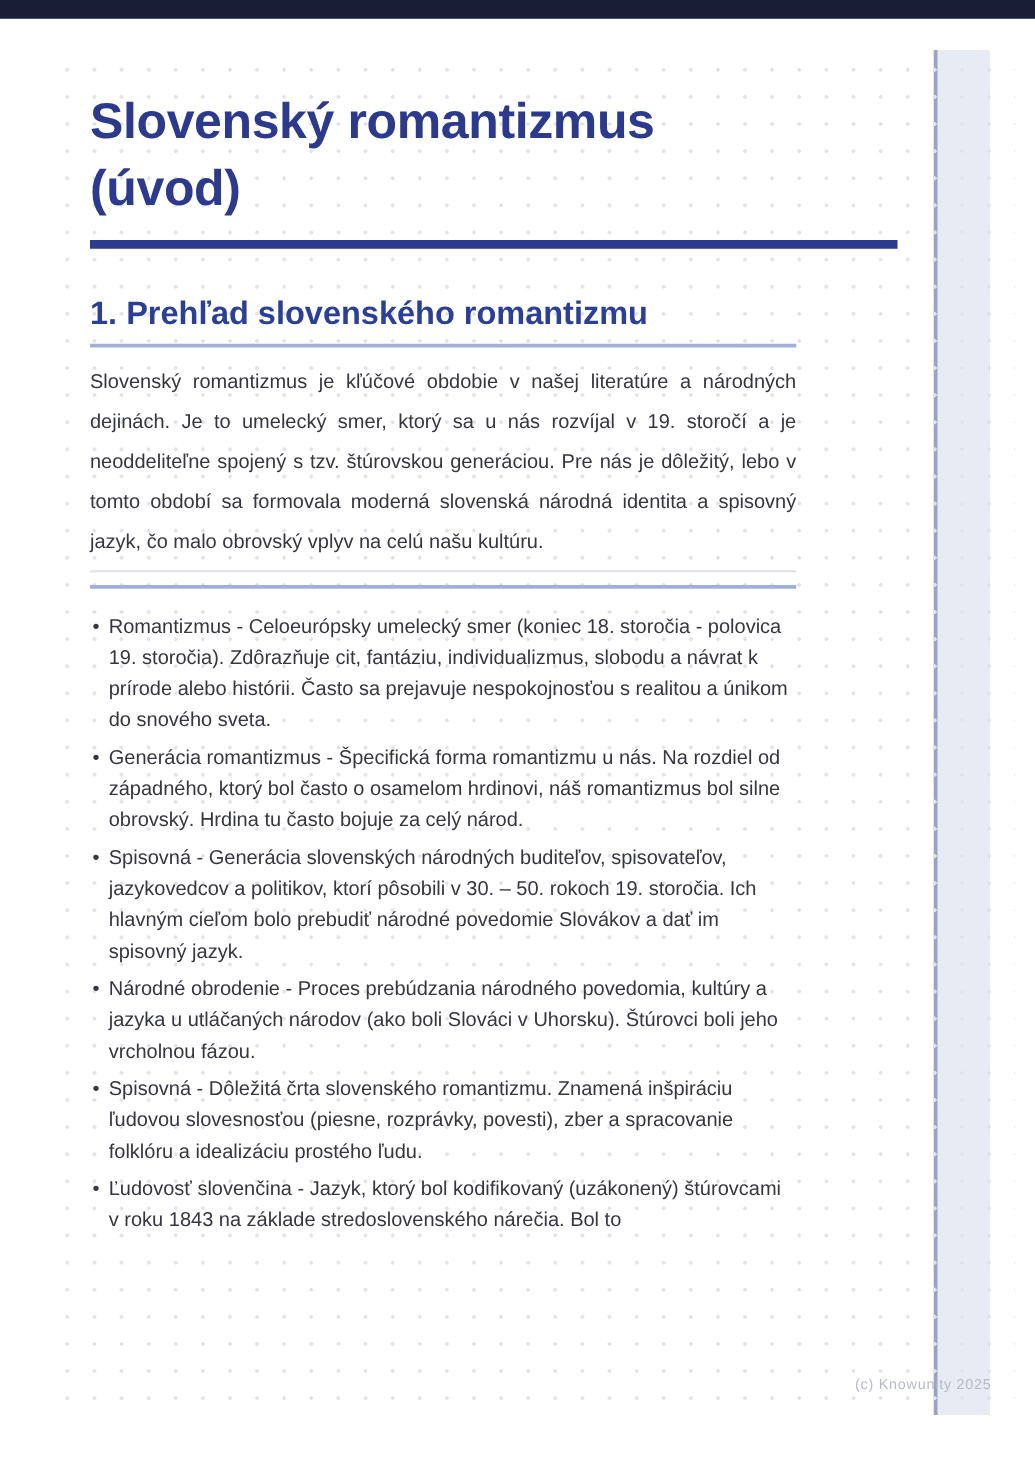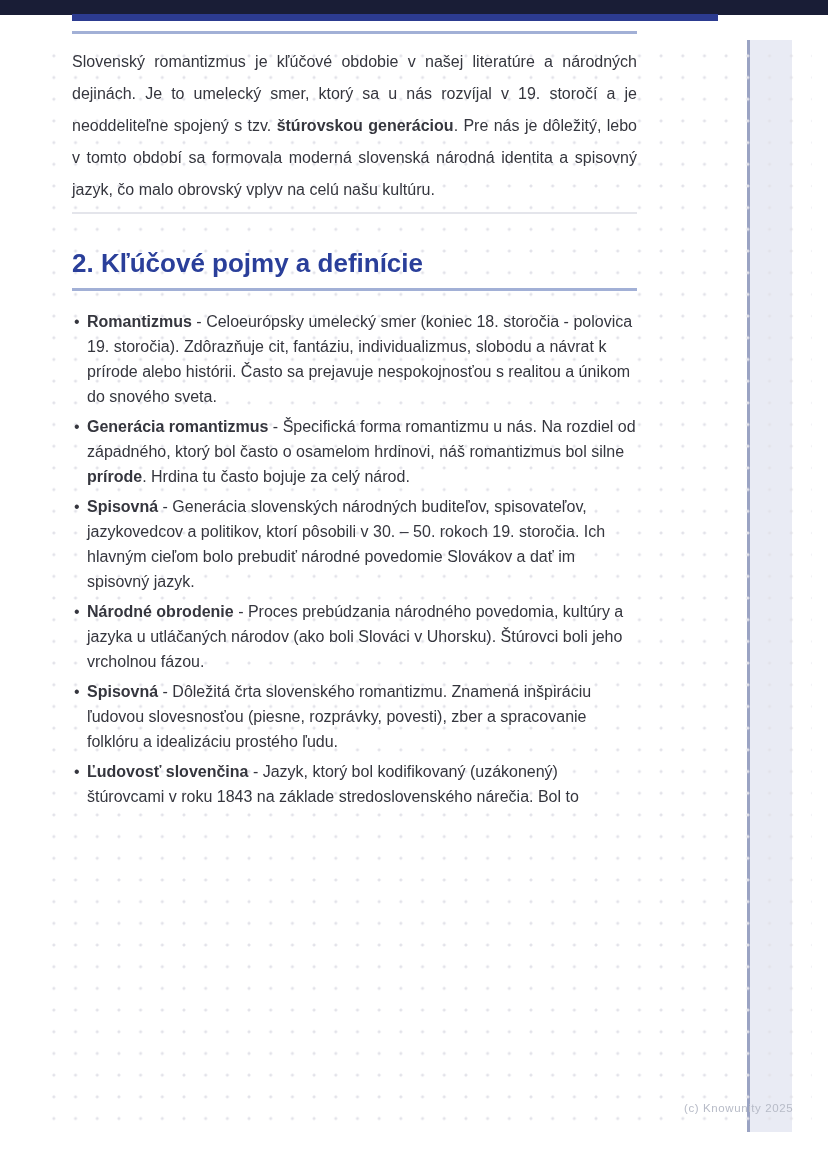--- a/index.html
+++ b/index.html
@@ -79,51 +79,52 @@
     position: relative;
     padding-left: 15px;
     margin: 0 0 5px 0;
     font-size: 16px; line-height: 25px;
     color: #35363e;
   }
   .bullet-list li .bullet-marker {
     position: absolute; left: 2px; top: 0;
     color: #35363e;
   }
-  b { font-weight: 700; }
+  b { font-weight: 400; }
   .footer-credit {
     position: absolute; left: 684px; top: 1102px;
     font-size: 11.5px; letter-spacing: 0.6px;
     color: #b7bbc7;
     z-index: 5;
     white-space: nowrap;
     text-align: center;
   }
 </style>
 </head>
 <body>
 
 <div class="top-bar"></div>
 <div class="margin-column"></div>
 <div class="dot-grid"></div>
 
 <div class="content">
+  <h1 class="page-title">Slovenský romantizmus (úvod)</h1>
   <div class="title-rule"></div>
 
+  <h2 class="section-heading heading-1">1. Prehľad slovenského romantizmu</h2>
   <div class="heading-underline"></div>
   <p class="intro-paragraph">Slovenský romantizmus je kľúčové obdobie v našej literatúre a národných dejinách. Je to umelecký smer, ktorý sa u nás rozvíjal v 19. storočí a je neoddeliteľne spojený s tzv. <b>štúrovskou generáciou</b>. Pre nás je dôležitý, lebo v tomto období sa formovala moderná slovenská národná identita a spisovný jazyk, čo malo obrovský vplyv na celú našu kultúru.</p>
 
   <div class="section-divider"></div>
 
-  <h2 class="section-heading heading-2">2. Kľúčové pojmy a definície</h2>
   <div class="heading-underline"></div>
 
   <ul class="bullet-list" id="bullets-list">
       <li><span class="bullet-marker">•</span><b>Romantizmus</b> - Celoeurópsky umelecký smer (koniec 18. storočia - polovica 19. storočia). Zdôrazňuje cit, fantáziu, individualizmus, slobodu a návrat k prírode alebo histórii. Často sa prejavuje nespokojnosťou s realitou a únikom do snového sveta.</li>
-      <li><span class="bullet-marker">•</span><b>Generácia romantizmus</b> - Špecifická forma romantizmu u nás. Na rozdiel od západného, ktorý bol často o osamelom hrdinovi, náš romantizmus bol silne <b>prírode</b>. Hrdina tu často bojuje za celý národ.</li>
+      <li><span class="bullet-marker">•</span><b>Generácia romantizmus</b> - Špecifická forma romantizmu u nás. Na rozdiel od západného, ktorý bol často o osamelom hrdinovi, náš romantizmus bol silne <b>obrovský</b>. Hrdina tu často bojuje za celý národ.</li>
       <li><span class="bullet-marker">•</span><b>Spisovná</b> - Generácia slovenských národných buditeľov, spisovateľov, jazykovedcov a politikov, ktorí pôsobili v 30. – 50. rokoch 19. storočia. Ich hlavným cieľom bolo prebudiť národné povedomie Slovákov a dať im spisovný jazyk.</li>
       <li><span class="bullet-marker">•</span><b>Národné obrodenie</b> - Proces prebúdzania národného povedomia, kultúry a jazyka u utláčaných národov (ako boli Slováci v Uhorsku). Štúrovci boli jeho vrcholnou fázou.</li>
       <li><span class="bullet-marker">•</span><b>Spisovná</b> - Dôležitá črta slovenského romantizmu. Znamená inšpiráciu ľudovou slovesnosťou (piesne, rozprávky, povesti), zber a spracovanie folklóru a idealizáciu prostého ľudu.</li>
       <li><span class="bullet-marker">•</span><b>Ľudovosť slovenčina</b> - Jazyk, ktorý bol kodifikovaný (uzákonený) štúrovcami v roku 1843 na základe stredoslovenského nárečia. Bol to</li>
     </ul>
 </div>
 
 <div class="footer-credit">(c) Knowunity 2025</div>
 
 </body></html>

